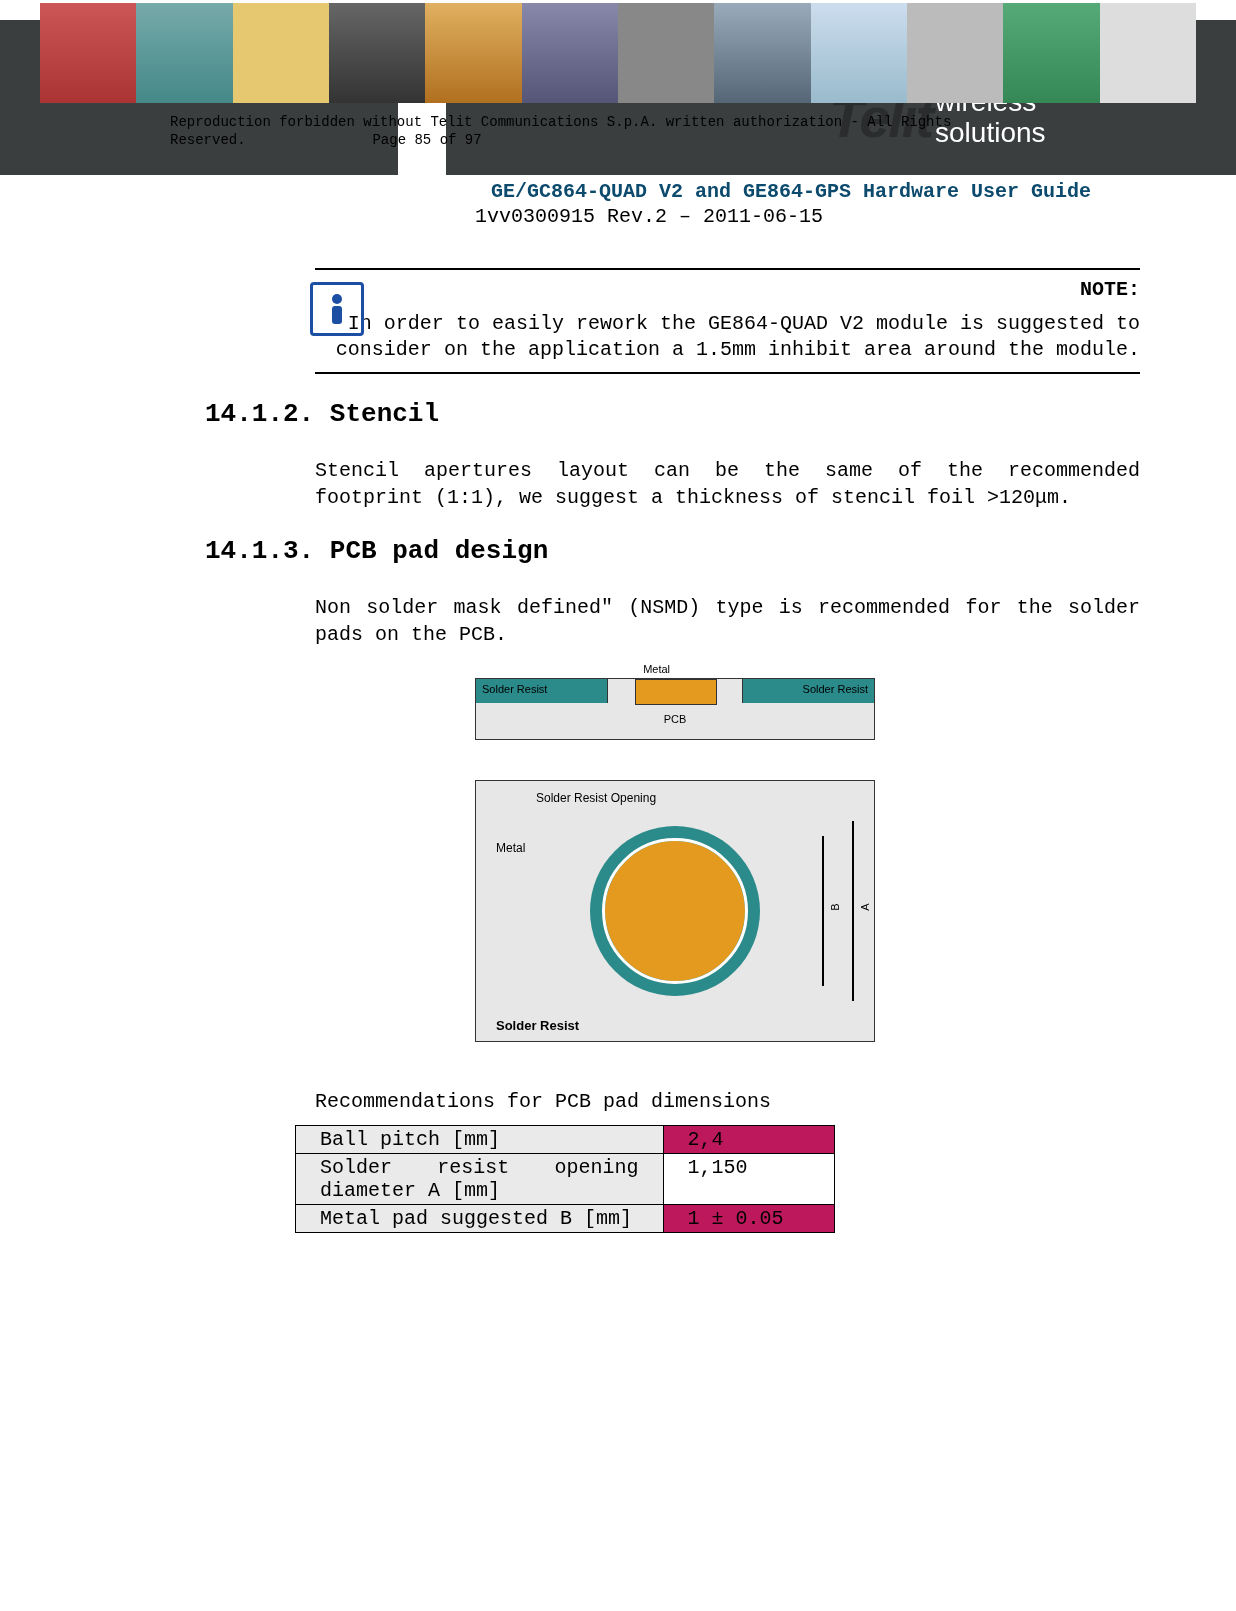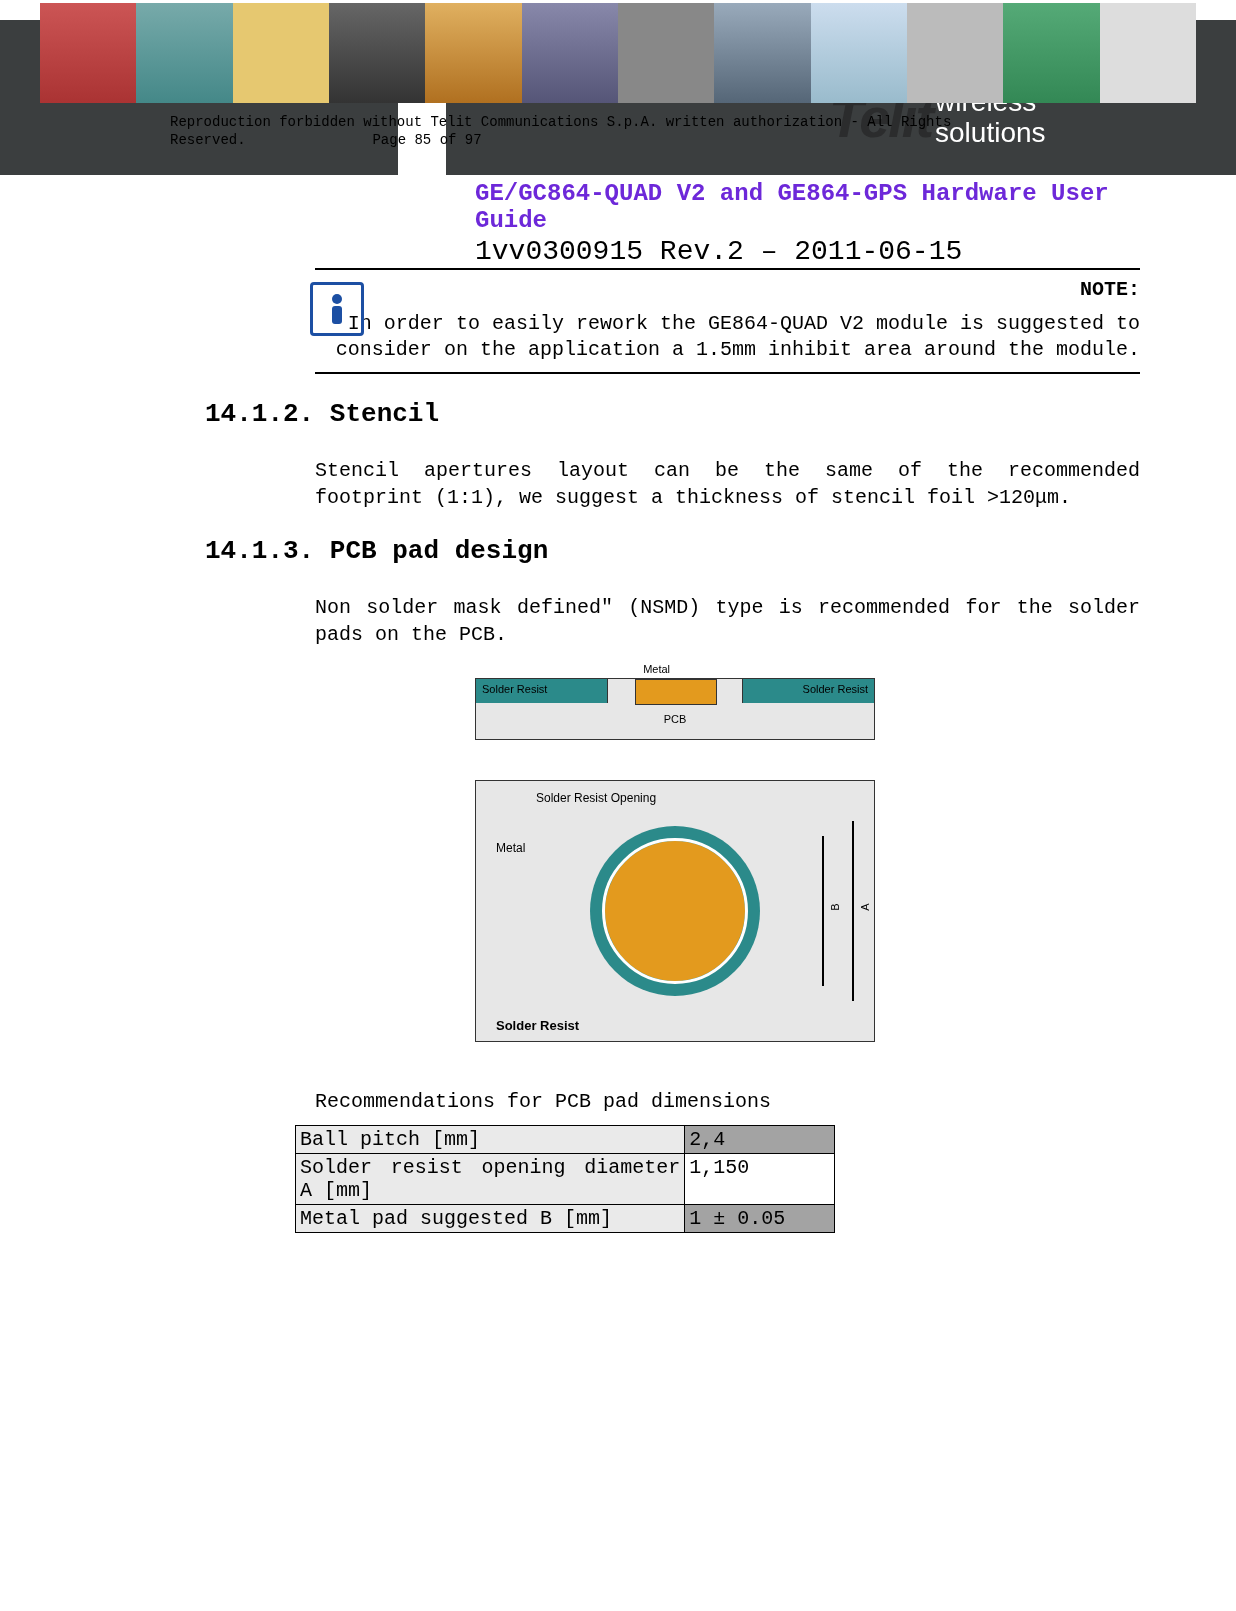--- a/index.html
+++ b/index.html
@@ -8,22 +8,22 @@
   
   .hdr{position:relative;height:175px;}
   .hdr .leftblock{position:absolute;left:0;top:20px;width:398px;height:155px;background:#3b3e3f;}
   .hdr .gap{position:absolute;left:398px;top:20px;width:48px;height:155px;background:#fff;}
   .hdr .rightblock{position:absolute;left:446px;top:20px;width:790px;height:155px;background:#3b3e3f;}
   .logo{position:absolute;right:57px;top:62px;width:350px;height:72px;display:flex;align-items:center;}
   .logo .tel{font-family:Arial,Helvetica,sans-serif;font-weight:900;font-size:56px;color:#2b2c2d;letter-spacing:-2px;line-height:1;font-style:italic;}
   .logo .tag{margin-left:3px;font-family:Arial,Helvetica,sans-serif;font-weight:300;font-size:28px;color:#fff;line-height:1.1;}
   
   .titlewrap{position:absolute;left:475px;top:180px;width:720px;text-align:left;}
-  .titlewrap .t1{font-size:24px;color:#6d28d9;font-weight:bold;}
-  .titlewrap .t2{font-size:28px;color:#000;margin-top:2px;}
+  .titlewrap .t1{font-size:20px;color:#0c4a6e;font-weight:bold;margin-left:16px;}
+  .titlewrap .t2{font-size:20px;color:#000;margin-top:2px;}
   
   .content{position:absolute;left:210px;top:260px;width:930px;}
   .indent{margin-left:105px;}
   hr.rule{border:none;border-top:2px solid #000;margin:8px 0;}
   .noteicon{position:absolute;left:-5px;top:14px;width:48px;height:48px;border:3px solid #1c4fa3;border-radius:4px;display:flex;align-items:center;justify-content:center;}
   .noteicon .i{width:22px;height:30px;position:relative;}
   .noteicon .i .dot{position:absolute;top:0;left:50%;transform:translateX(-50%);width:10px;height:10px;border-radius:50%;background:#1c4fa3;}
   .noteicon .i .stem{position:absolute;top:12px;left:50%;transform:translateX(-50%);width:10px;height:18px;border-radius:3px;background:#1c4fa3;}
   .notebox{position:relative;text-align:right;}
   .nhead{font-weight:bold;font-size:20px;margin-top:6px;}
@@ -46,24 +46,24 @@
   .pad-view .disc{position:absolute;left:50%;top:50%;transform:translate(-50%,-50%);width:140px;height:140px;border-radius:50%;background:#e39a1e;outline:3px solid #fff;}
   .pad-view .lblSRO{position:absolute;left:60px;top:10px;font:12px Arial;}
   .pad-view .lblMet{position:absolute;left:20px;top:60px;font:12px Arial;}
   .pad-view .lblSR2{position:absolute;left:20px;bottom:8px;font:bold 13px Arial;}
   .pad-view .arrA{position:absolute;right:20px;top:40px;width:2px;height:180px;background:#000;}
   .pad-view .arrB{position:absolute;right:50px;top:55px;width:2px;height:150px;background:#000;}
   .pad-view .lblA{position:absolute;right:6px;top:120px;font:11px Arial;transform:rotate(-90deg);}
   .pad-view .lblB{position:absolute;right:36px;top:120px;font:11px Arial;transform:rotate(-90deg);}
   
   table.spec{border-collapse:collapse;margin:10px 0 0 85px;width:540px;font-size:20px;}
-  table.spec td{border:1px solid #000;padding:2px 4px;vertical-align:top;}
+  table.spec td{border:1px solid #000;padding:2px 24px;vertical-align:top;}
   table.spec td.k{width:395px;background:#eaeaea;}
   table.spec td.v{width:145px;}
-  tr.g td{background:#a3a3a3;}
+  tr.g td{background:#be185d;}
   
   .footerband{position:absolute;left:40px;bottom:72px;width:1156px;height:100px;display:flex;gap:0;}
   .footerband .seg{flex:1;height:100%;}
   .footerband .s1{background:linear-gradient(#c55,#a33);}
   .footerband .s2{background:linear-gradient(#7aa,#488);}
   .footerband .s3{background:#e6c870;}
   .footerband .s4{background:linear-gradient(#666,#333);}
   .footerband .s5{background:linear-gradient(#e0b060,#b07020);}
   .footerband .s6{background:linear-gradient(#88a,#557);}
   .footerband .s7{background:#888;}

